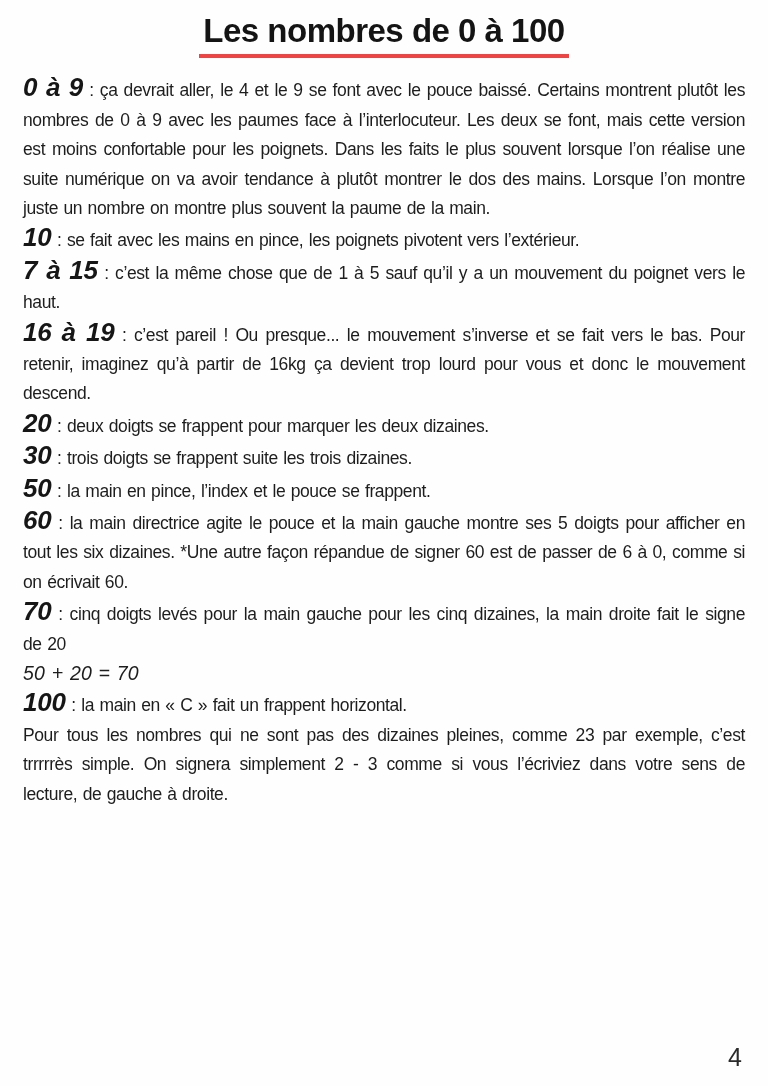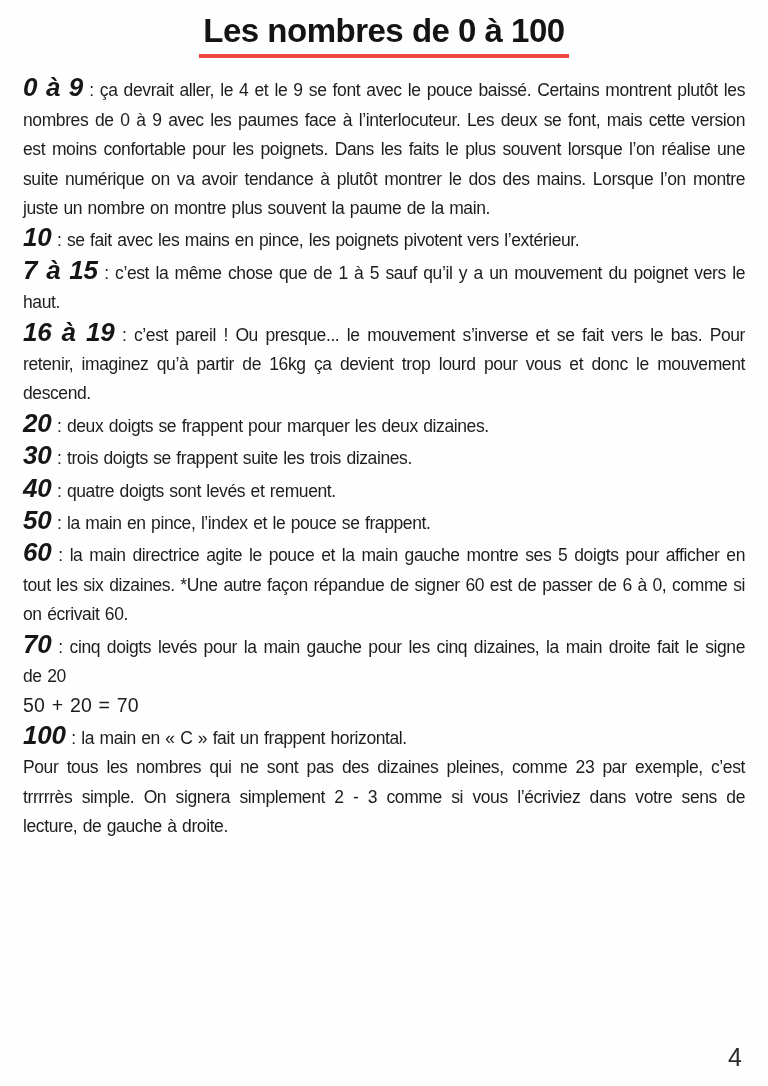--- a/index.html
+++ b/index.html
@@ -47,20 +47,21 @@
   .num {
     font-weight: 700;
     font-size: 26px;
     letter-spacing: -0.2px;
     color: #161616;
     font-style: italic;
   }
   .formula {
     font-size: 19.5px;
     letter-spacing: 0.2px;
+    font-style: italic;
   }
   .page-number {
     position: absolute;
     right: 26px;
     bottom: 14px;
     font-size: 25px;
     font-weight: 400;
     color: #2a2a2a;
   }
 </style>
@@ -81,21 +82,20 @@
     <p class="para"><span class="num">10</span><span> : se fait avec les mains en pince, les poignets pivotent vers l’extérieur.</span></p>
 
     <p class="para"><span class="num">7 à 15</span><span> : c’est la même chose que de 1 à 5 sauf qu’il y a un mouvement du poignet vers le haut.</span></p>
 
     <p class="para"><span class="num">16 à 19</span><span> : c’est pareil ! Ou presque... le mouvement s’inverse et se fait vers le bas. Pour retenir, imaginez qu’à partir de 16kg ça devient trop lourd pour vous et donc le mouvement descend.</span></p>
 
     <p class="para"><span class="num">20</span><span> : deux doigts se frappent pour marquer les deux dizaines.</span></p>
 
     <p class="para"><span class="num">30</span><span> : trois doigts se frappent suite les trois dizaines.</span></p>
 
-    <p class="para"><span class="num">40</span><span> : quatre doigts sont levés et remuent.</span></p>
 
     <p class="para"><span class="num">50</span><span> : la main en pince, l’index et le pouce se frappent.</span></p>
 
     <p class="para"><span class="num">60</span><span> : la main directrice agite le pouce et la main gauche montre ses 5 doigts pour afficher en tout les six dizaines. *Une autre façon répandue de signer 60 est de passer de 6 à 0, comme si on écrivait 60.</span></p>
 
     <p class="para"><span class="num">70</span><span> : cinq doigts levés pour la main gauche pour les cinq dizaines, la main droite fait le signe de 20</span></p>
     <p class="para formula">50 + 20 = 70</p>
 
 
 

